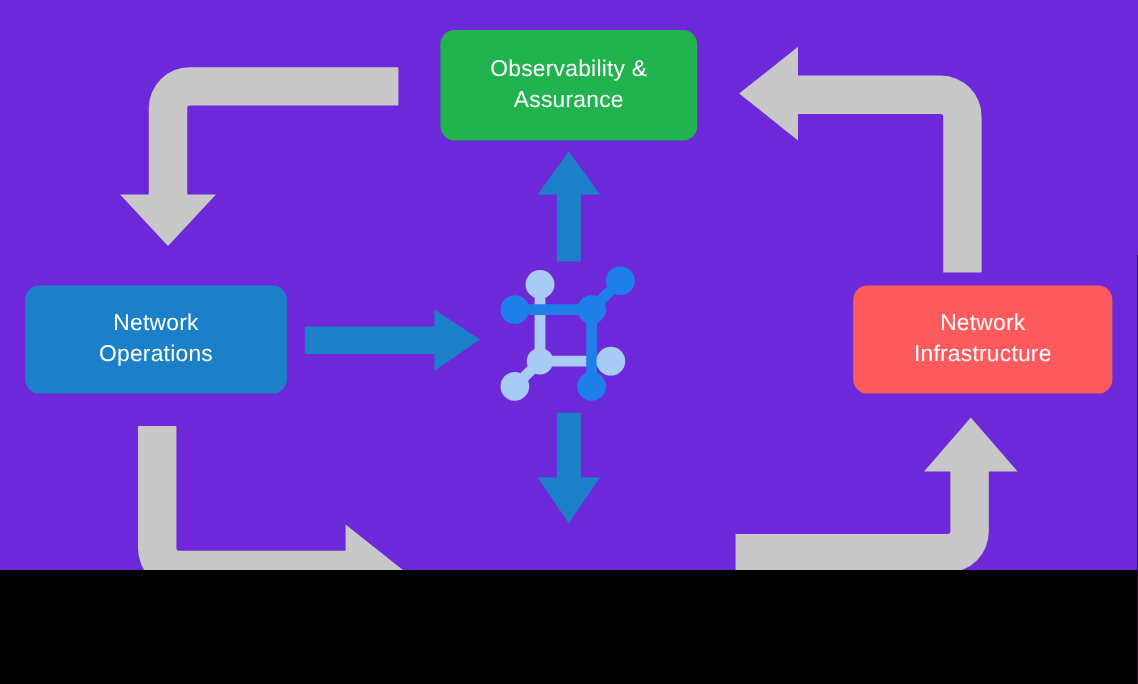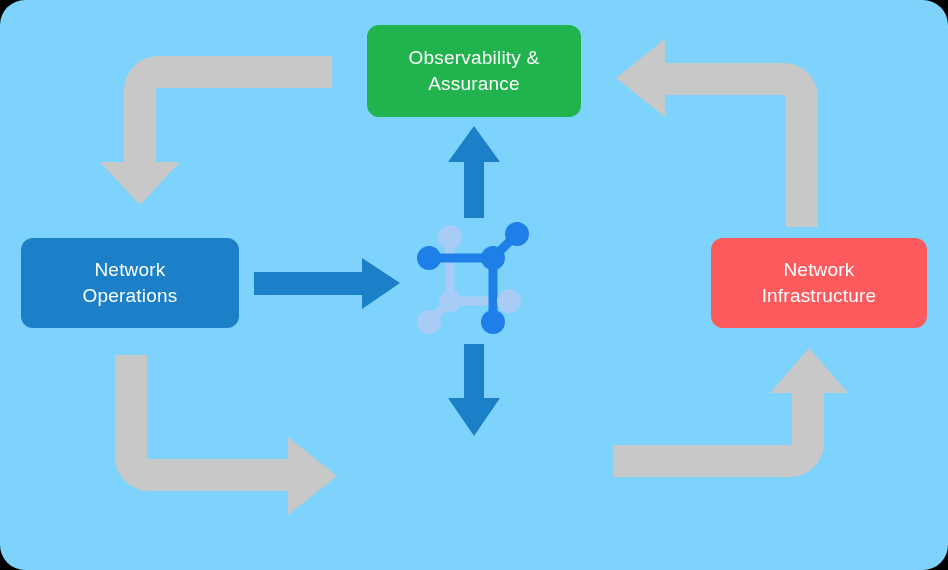--- a/index.html
+++ b/index.html
@@ -3,25 +3,24 @@
 <meta charset="utf-8">
 <style>
   html, body {
     margin: 0;
     padding: 0;
     background: #000000;
   }
   #stage {
     position: relative;
     width: 948px;
-    height: 570px;
-    background: #7dd3fc;
+    height: 475px;
+    background: #6d28d9;
     overflow: hidden;
     font-family: "Liberation Sans", sans-serif;
-    border-radius: 25px;
   }
   .node-box {
     position: absolute;
     border-radius: 12px;
     display: flex;
     align-items: center;
     justify-content: center;
     text-align: center;
     color: #ffffff;
     font-size: 19px;

